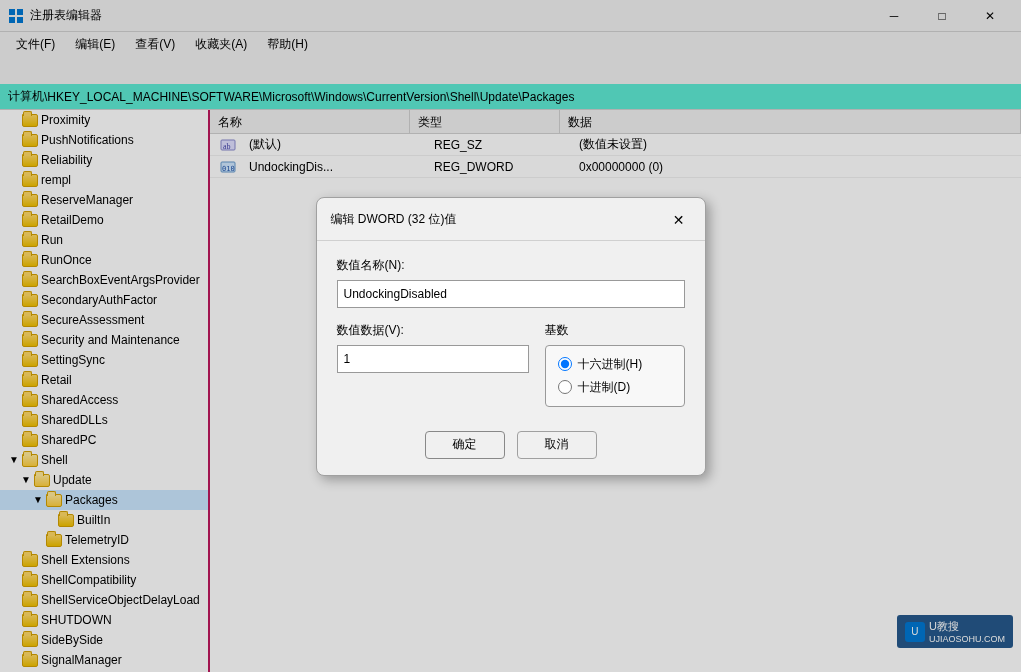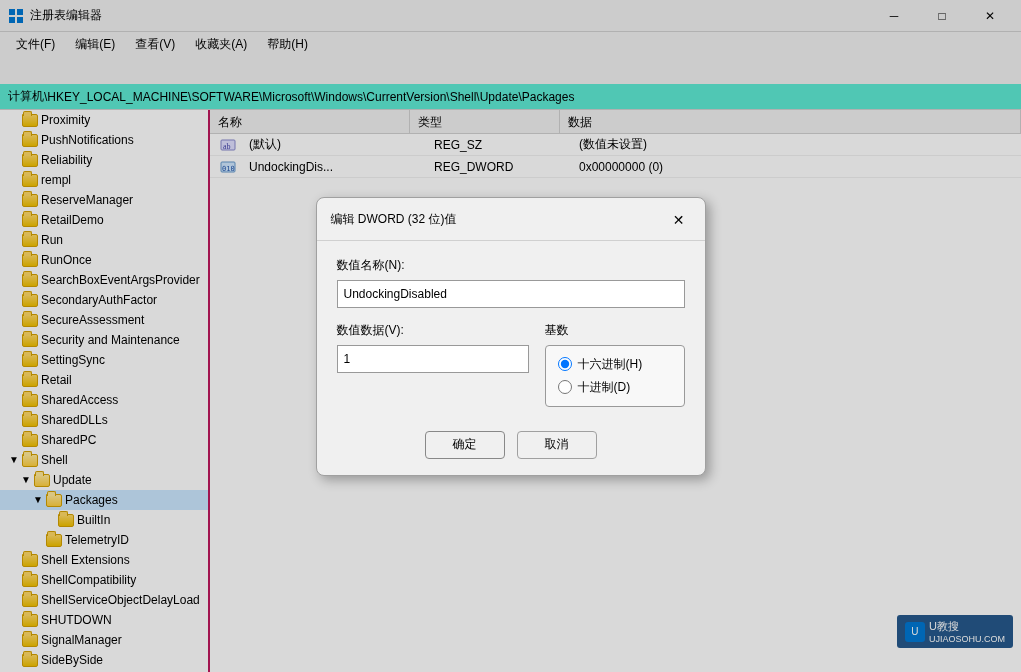--- a/index.html
+++ b/index.html
@@ -513,26 +513,26 @@
       <span>ShellServiceObjectDelayLoad</span>
     </div>
     <div class="sidebar-item">
       <span class="spacer"></span>
       <span class="folder-icon folder-closed"></span>
       <span>SHUTDOWN</span>
     </div>
     <div class="sidebar-item">
       <span class="spacer"></span>
       <span class="folder-icon folder-closed"></span>
+      <span>SideBySide</span>
+    </div>
+    <div class="sidebar-item">
+      <span class="spacer"></span>
+      <span class="folder-icon folder-closed"></span>
       <span>SignalManager</span>
-    </div>
-    <div class="sidebar-item">
-      <span class="spacer"></span>
-      <span class="folder-icon folder-closed"></span>
-      <span>SideBySide</span>
     </div>
   </div>
 
   <div class="right-panel">
     <div class="column-header">
       <div class="col-header col-name">名称</div>
       <div class="col-header col-type">类型</div>
       <div class="col-header col-data">数据</div>
     </div>
 

